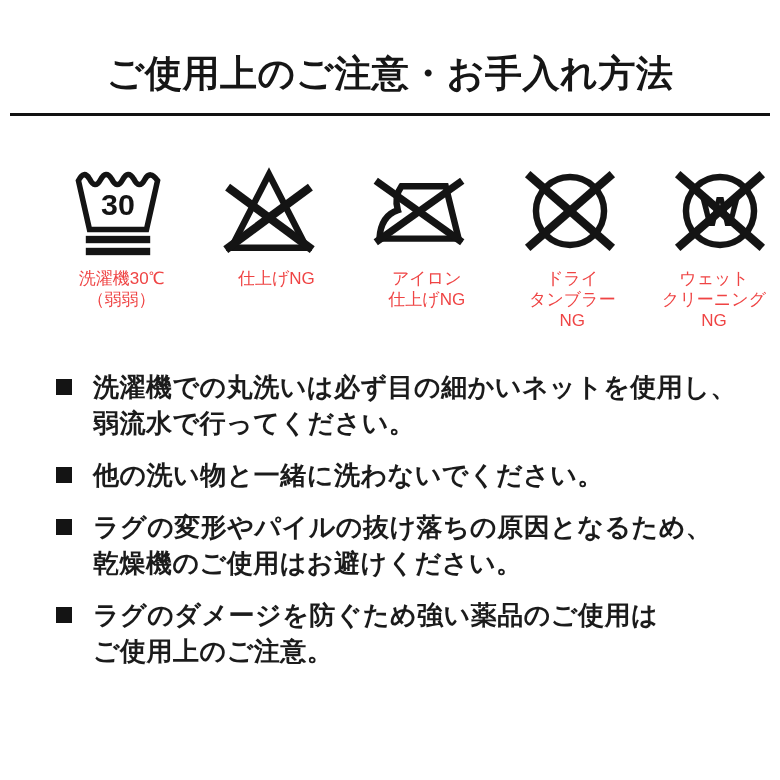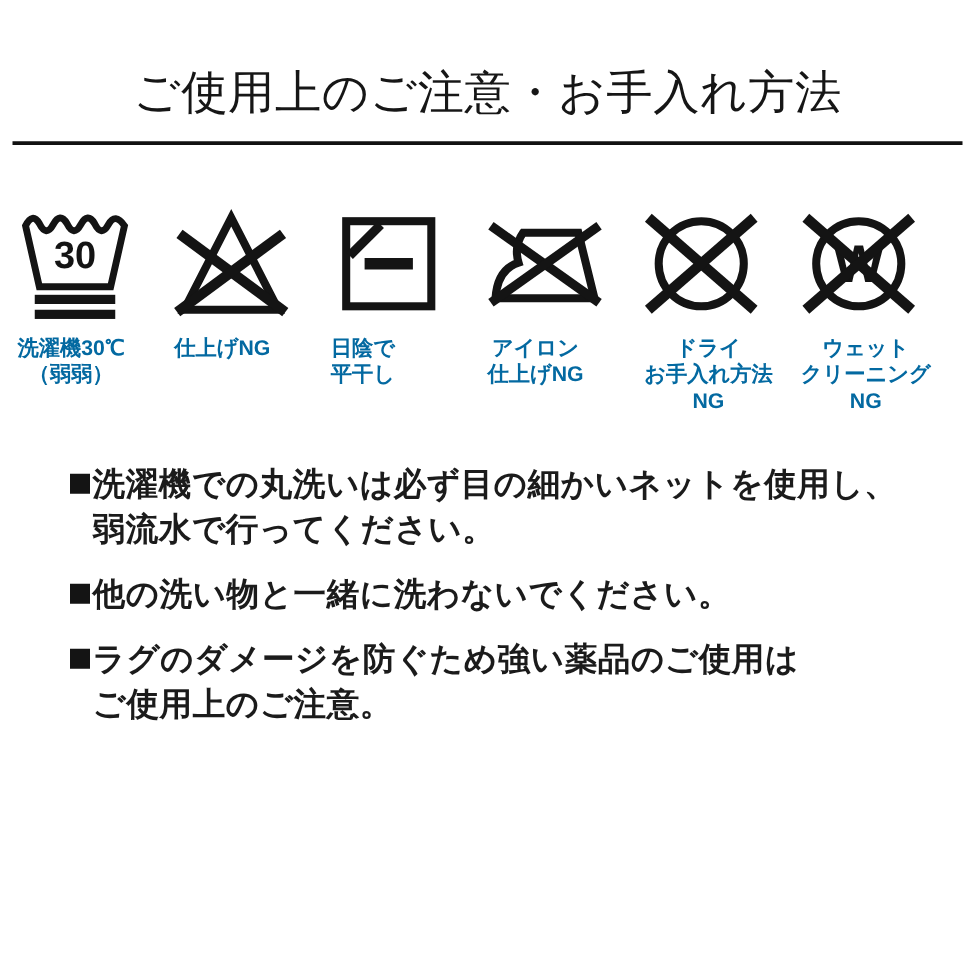--- a/index.html
+++ b/index.html
@@ -7,48 +7,48 @@
     width:780px;height:780px;overflow:hidden;
     background:#ffffff;color:#1b1b1b;
     font-family:"Liberation Sans",sans-serif;
     -webkit-font-smoothing:antialiased;
   }
   .page{width:780px;height:780px;position:relative;}
 
   
   .title{
     padding-top:50px;text-align:center;
-    font-size:37px;font-weight:400;letter-spacing:0.5px;
+    font-size:37px;font-weight:700;letter-spacing:0.5px;
     line-height:1.3;color:#161616;
   }
   .divider{height:3px;background:#111;margin:15px 10px 0 10px;}
 
   
   .symbols{
     display:flex;justify-content:space-between;
     padding:0 14px;margin-top:49px;
   }
   .symbol-col{
-    flex:1;display:flex;flex-direction:column;align-items:flex-start;
+    flex:1;display:flex;flex-direction:column;align-items:flex-end;
     min-width:0;
   }
   .symbol-icon{width:92px;height:92px;display:block;}
   .ic{stroke:#141414;fill:none;}
   .ic-fill{fill:#141414;stroke:none;}
   .ic-text{fill:#141414;font-family:"Liberation Sans",sans-serif;font-weight:bold;}
   .symbol-label{
     margin-top:11px;text-align:center;
-    font-size:17px;font-weight:700;line-height:1.24;
-    white-space:pre-line;color:#0369a1;
+    font-size:17px;font-weight:400;line-height:1.24;
+    white-space:pre-line;color:#ef4444;
   }
 
   
   .instructions{margin-top:38px;padding:0 28px 0 56px;}
   .instr-item{
-    display:flex;align-items:flex-start;gap:2px;
+    display:flex;align-items:flex-start;gap:21px;
     margin-bottom:16px;
   }
   .bullet-square{
     width:16px;height:16px;background:#141414;flex:0 0 16px;
     margin-top:10px;
   }
   .instr-text{
     font-size:26px;font-weight:600;line-height:36px;
     letter-spacing:0.5px;white-space:pre-line;color:#1b1b1b;
   }
@@ -77,48 +77,39 @@
     <div class="symbol-col">
       <svg class="symbol-icon" viewBox="0 0 100 100">
         <polygon class="ic" stroke-width="7" points="50,10 9,90 91,90"></polygon>
         <line class="ic" stroke-width="9" x1="5" y1="24" x2="97" y2="92"></line>
         <line class="ic" stroke-width="9" x1="95" y1="24" x2="3" y2="92"></line>
       </svg>
       <div class="symbol-label">仕上げNG</div>
     </div>
 
 
-    <div class="symbol-col">
-      <svg class="symbol-icon" viewBox="0 0 100 100">
-        <rect class="ic" stroke-width="7" x="13" y="13" width="74" height="74"></rect>
-        <rect class="ic-fill" x="29" y="45" width="42" height="10"></rect>
-        <line class="ic" stroke-width="8" x1="43" y1="16" x2="16" y2="43"></line>
-      </svg>
-      <div class="symbol-label">日陰で
-平干し</div>
-    </div>
 
     <div class="symbol-col">
       <svg class="symbol-icon" viewBox="0 0 100 100">
         <path class="ic" stroke-width="7" d="M31,23 L79,23 L93,80 L7,80 C8,63 15,53 27,49 C24,39 26,30 31,23 Z"></path>
         <line class="ic" stroke-width="8" x1="3" y1="17" x2="97" y2="84"></line>
         <line class="ic" stroke-width="8" x1="97" y1="17" x2="3" y2="84"></line>
       </svg>
       <div class="symbol-label">アイロン
 仕上げNG</div>
     </div>
 
     <div class="symbol-col">
       <svg class="symbol-icon" viewBox="0 0 100 100">
         <circle class="ic" stroke-width="7" cx="50" cy="50" r="37"></circle>
         <line class="ic" stroke-width="9" x1="4" y1="10" x2="96" y2="90"></line>
         <line class="ic" stroke-width="9" x1="96" y1="10" x2="4" y2="90"></line>
       </svg>
       <div class="symbol-label">ドライ
-お手入れ方法
+タンブラー
 NG</div>
     </div>
 
     <div class="symbol-col">
       <svg class="symbol-icon" viewBox="0 0 100 100">
         <circle class="ic" stroke-width="7" cx="50" cy="50" r="37"></circle>
         <text class="ic-text" x="50" y="66" font-size="46" text-anchor="middle">W</text>
         <line class="ic" stroke-width="9" x1="4" y1="10" x2="96" y2="90"></line>
         <line class="ic" stroke-width="9" x1="96" y1="10" x2="4" y2="90"></line>
       </svg>
@@ -136,20 +127,25 @@
       <div class="instr-text">洗濯機での丸洗いは必ず目の細かいネットを使用し、
 弱流水で行ってください。</div>
     </div>
 
 
     <div class="instr-item">
       <div class="bullet-square"></div>
       <div class="instr-text">他の洗い物と一緒に洗わないでください。</div>
     </div>
 
+    <div class="instr-item">
+      <div class="bullet-square"></div>
+      <div class="instr-text">ラグの変形やパイルの抜け落ちの原因となるため、
+乾燥機のご使用はお避けください。</div>
+    </div>
 
     <div class="instr-item">
       <div class="bullet-square"></div>
       <div class="instr-text">ラグのダメージを防ぐため強い薬品のご使用は
 ご使用上のご注意。</div>
     </div>
 
   </div>
 
 </div>

